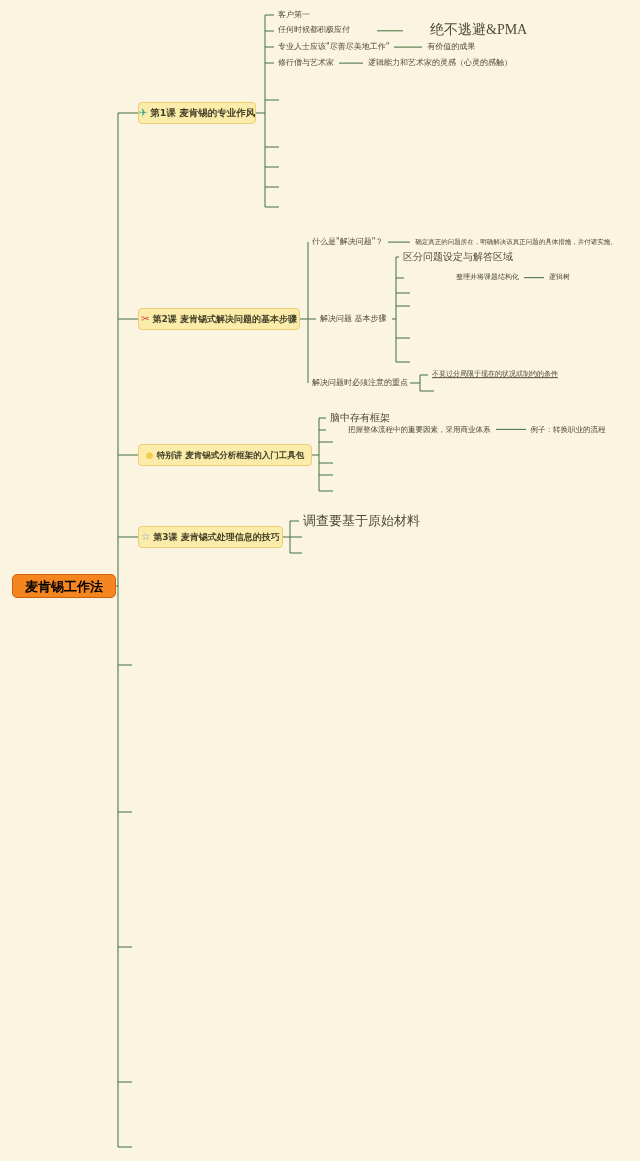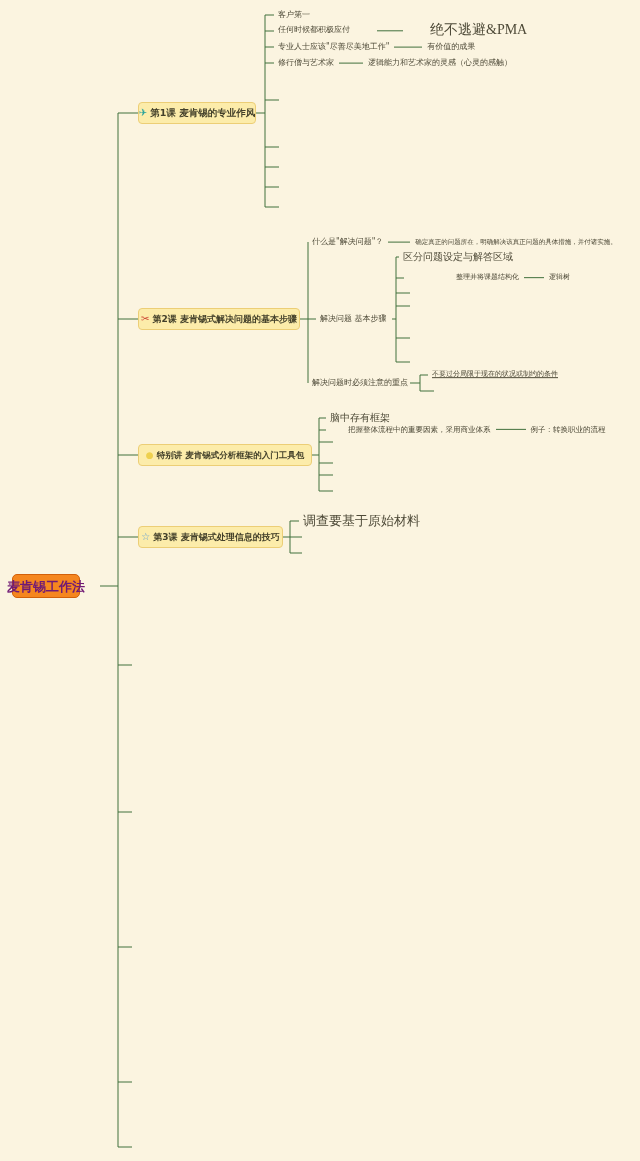--- a/index.html
+++ b/index.html
@@ -72,21 +72,21 @@
       <line x1="290" y1="521" x2="299" y2="521" stroke="#41703c" stroke-width="1"></line>
       <line x1="290" y1="537" x2="302" y2="537" stroke="#41703c" stroke-width="1"></line>
       <line x1="290" y1="553" x2="302" y2="553" stroke="#41703c" stroke-width="1"></line>
       <line x1="118" y1="665" x2="132" y2="665" stroke="#41703c" stroke-width="1"></line>
       <line x1="118" y1="812" x2="132" y2="812" stroke="#41703c" stroke-width="1"></line>
       <line x1="118" y1="947" x2="132" y2="947" stroke="#41703c" stroke-width="1"></line>
       <line x1="118" y1="1082" x2="132" y2="1082" stroke="#41703c" stroke-width="1"></line>
       <line x1="118" y1="1147" x2="132" y2="1147" stroke="#41703c" stroke-width="1"></line>
     </svg>
   <div id="nodes">
-      <div class="capsule root" style="left: 12px; top: 574px; width: 68px; height: 24px; font-size: 13px; background: rgb(245, 134, 31); border: 1.5px solid rgb(210, 96, 10); color: #701a75; font-weight: 700; border-radius: 5px;">
+      <div class="capsule root" style="left: 12px; top: 574px; width: 104px; height: 24px; font-size: 13px; background: rgb(245, 134, 31); border: 1.5px solid rgb(210, 96, 10); color: #000000; font-weight: 700; border-radius: 5px;">
         <span>麦肯锡工作法</span>
       </div>
       <div class="capsule" style="left: 138px; top: 102px; width: 118px; height: 22px; font-size: 9.5px; background: rgb(252, 236, 170); border: 1px solid rgb(236, 206, 118); color: rgb(67, 64, 42);">
         <span class="icon" style="color: rgb(43, 163, 155); font-size: 10px;">✈</span>
         <span>第1课 麦肯锡的专业作风</span>
       </div>
       <div class="leaf" style="left: 278px; top: 15px; transform: translateY(-55%); font-size: 8px; color: rgb(78, 74, 56);">
         <span>客户第一</span>
       </div>
       <div class="leaf" style="left: 278px; top: 31px; transform: translateY(-55%); font-size: 8px; color: rgb(78, 74, 56); gap: 22px;">

